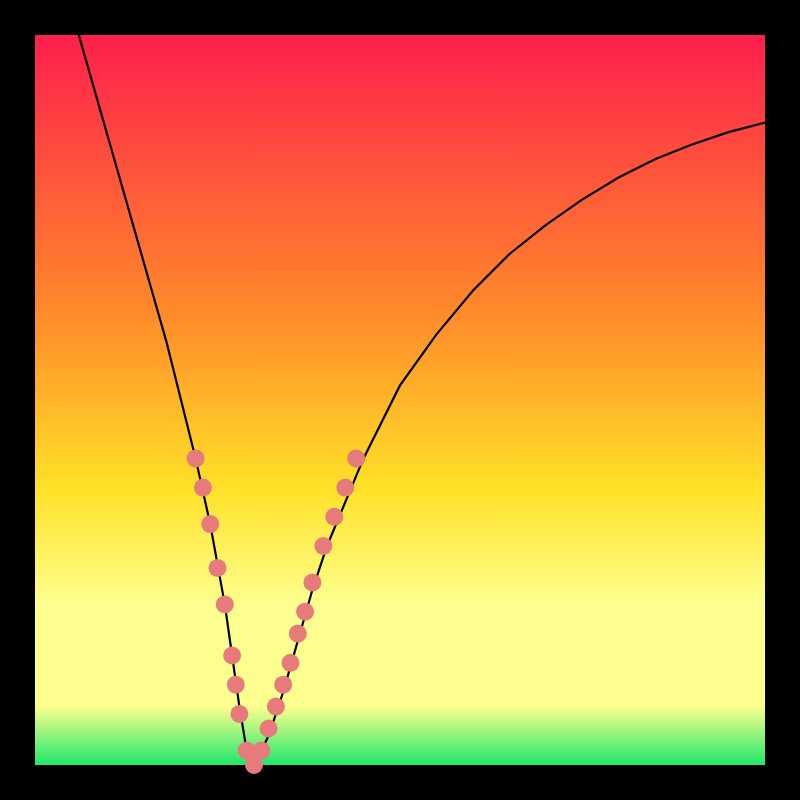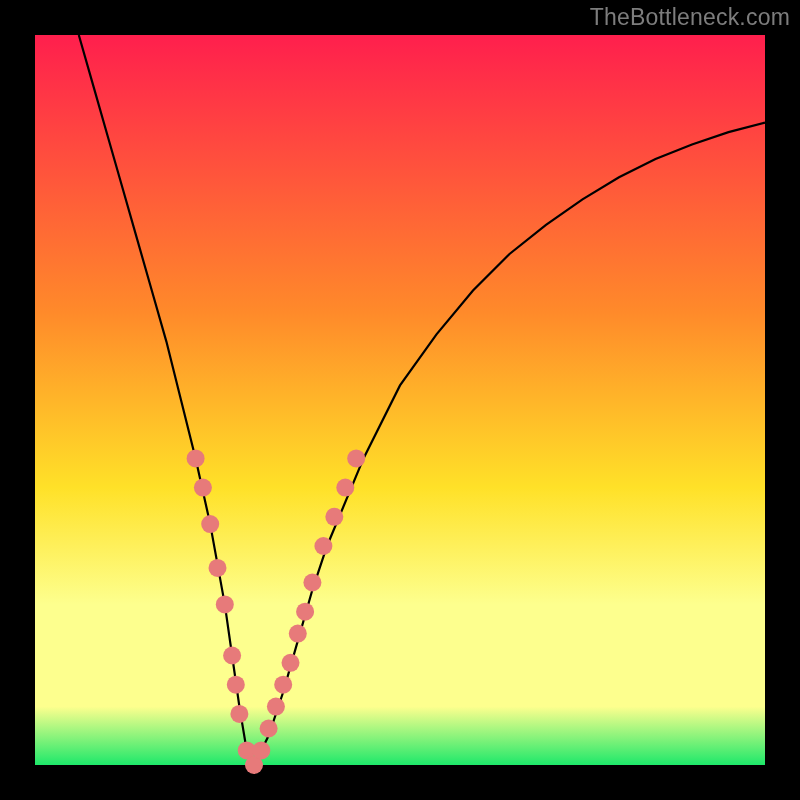--- a/index.html
+++ b/index.html
@@ -79,14 +79,13 @@
           <circle cx="262.8" cy="598.6" r="9" fill="#e77a7a"></circle>
           <circle cx="270.1" cy="576.7" r="9" fill="#e77a7a"></circle>
           <circle cx="277.4" cy="547.5" r="9" fill="#e77a7a"></circle>
           <circle cx="288.4" cy="511.0" r="9" fill="#e77a7a"></circle>
           <circle cx="299.3" cy="481.8" r="9" fill="#e77a7a"></circle>
           <circle cx="310.3" cy="452.6" r="9" fill="#e77a7a"></circle>
           <circle cx="321.2" cy="423.4" r="9" fill="#e77a7a"></circle>
         </g>
     </svg>
   </div>
-  <div class="watermark">TheBottleneck.com</div>
 </div>
 
 </body></html>

